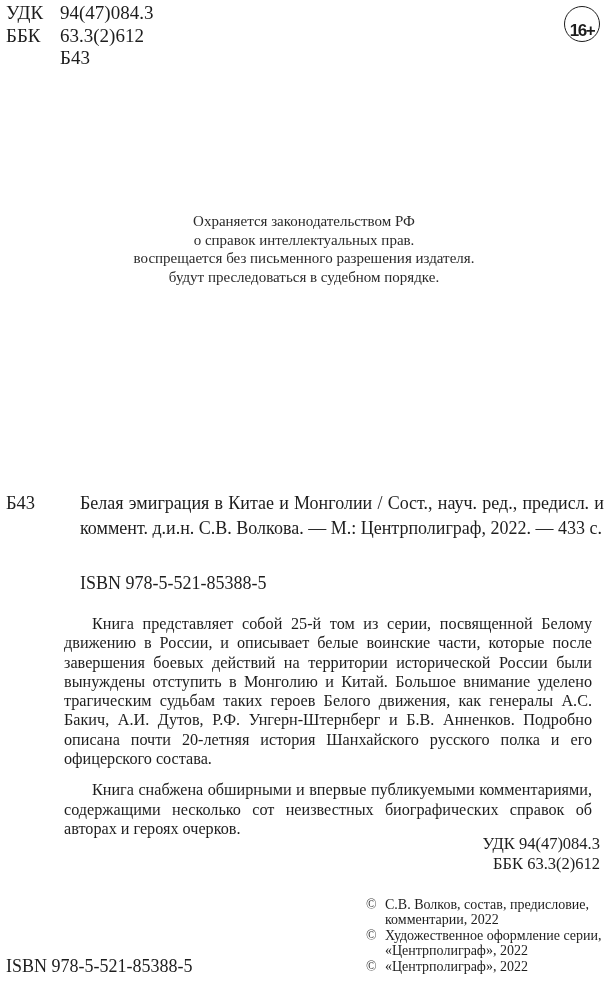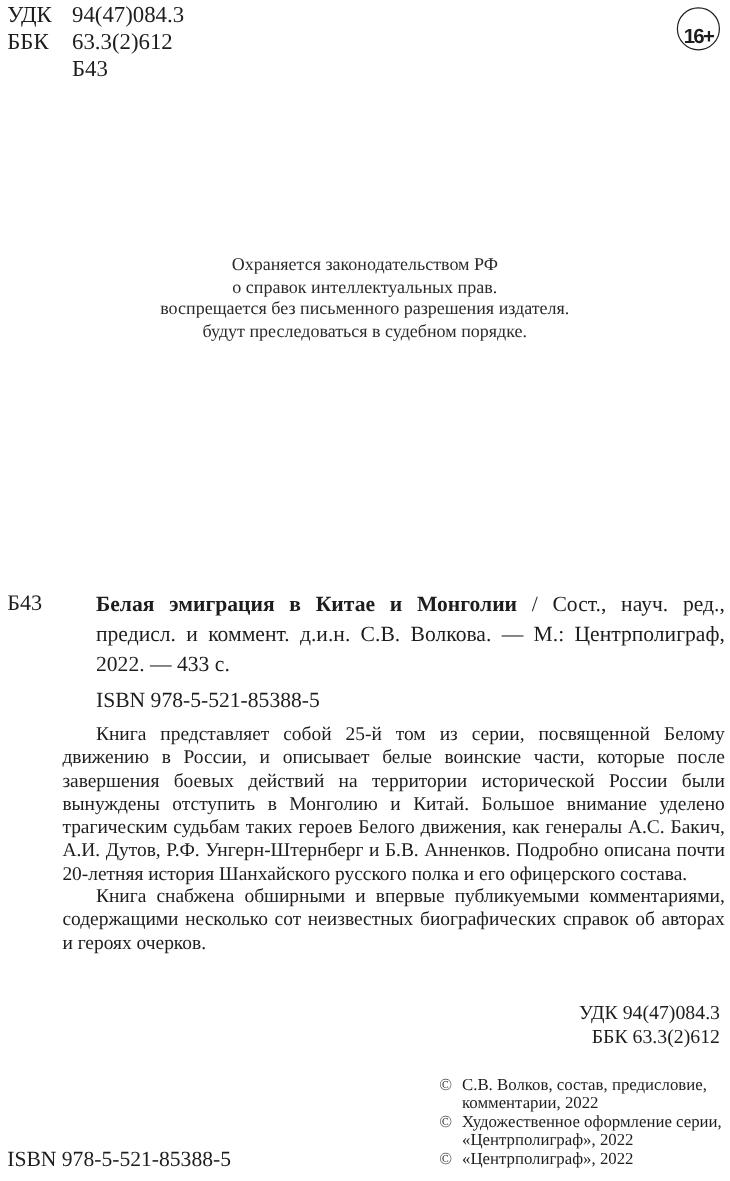--- a/index.html
+++ b/index.html
@@ -65,38 +65,38 @@
       line-height: 25px;
     }
     .biblio {
       left: 80px;
       top: 491px;
       width: 524px;
       font-size: 18px;
       line-height: 25px;
       text-align: justify;
     }
-    .biblio .title { font-weight: bold; margin-top: 23px; }
+    .biblio .title { font-weight: normal; margin-top: 23px; }
     .isbn-main {
       left: 80px;
       top: 572px;
       font-size: 18px;
       line-height: 22px;
     }
 
     
     .annotation {
       left: 52px;
       top: 603px;
       width: 552px;
       font-size: 16.2px;
       line-height: 19.3px;
       text-align: justify;
     }
-    .annotation p { margin: 0; text-indent: 28px; }
+    .annotation p { margin: 12px; text-indent: 28px; }
 
     
     .class-right {
       right: 8px;
       top: 834px;
       text-align: right;
       font-size: 16.5px;
       line-height: 20px;
       font-weight: normal;
     }

